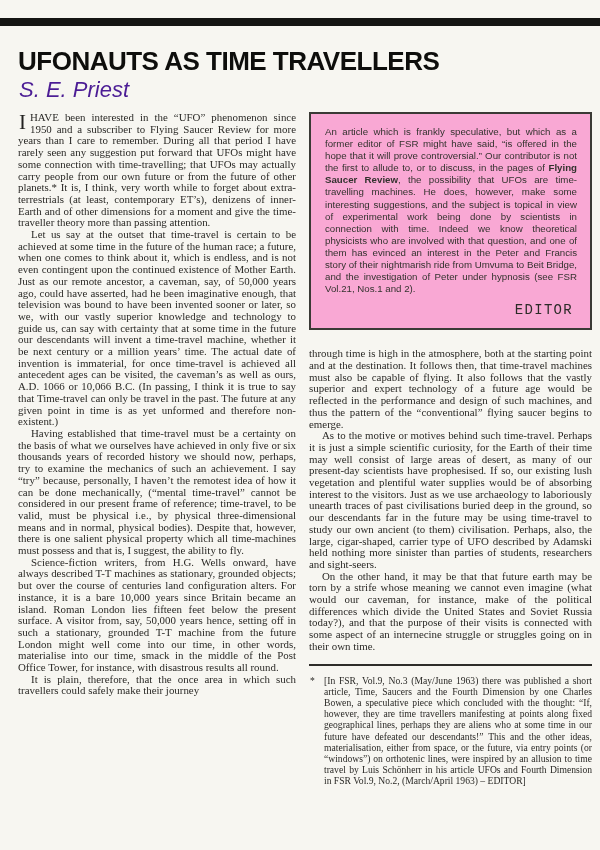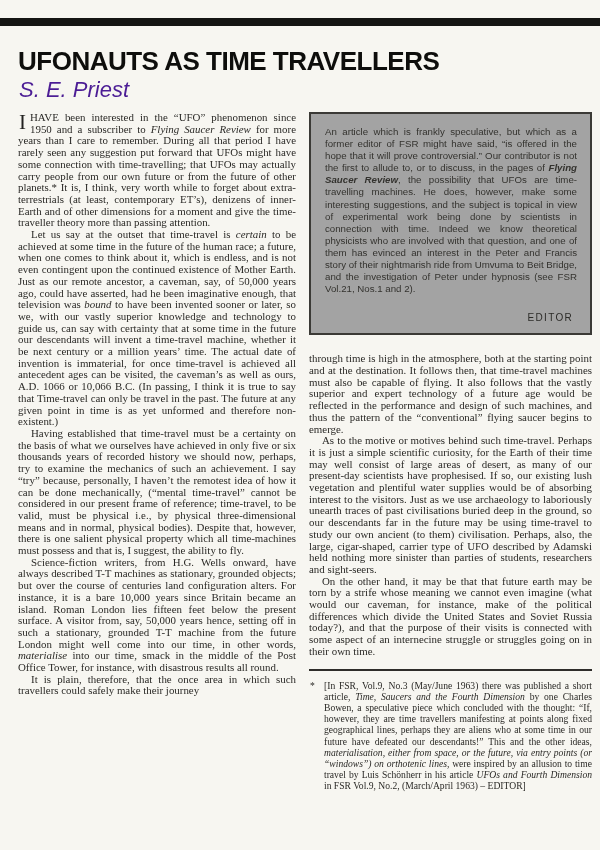--- a/index.html
+++ b/index.html
@@ -26,37 +26,37 @@
     margin:0;font-size:10.9px;line-height:11.7px;text-align:justify;
     color:#2a2926;
   }
   .body-text p.indent{text-indent:13px;}
   .dropcap{
     float:left;font-size:21px;line-height:18px;padding:1px 4px 0 1px;
     color:#222120;
   }
   .editor-box{
     border:2px solid #3b3a36;padding:12px 13px 8px 14px;margin-bottom:18px;
-    background:#a3a3a3;
+    background:#f9a8d4;
   }
   .editor-box .box-text{
     font-family:"Liberation Sans", sans-serif;font-size:9.7px;
     line-height:12.1px;text-align:justify;color:#33322e;margin:0;
   }
   .editor-box .signature{
-    font-family:Liberation Sans, sans-serif;font-size:10px;
-    letter-spacing:1.3px;text-align:right;margin:17px 4px 2px 0;color:#2c2b28;
+    font-family:Liberation Mono, monospace;font-size:14px;
+    letter-spacing:1.3px;text-align:right;margin:7px 4px 2px 0;color:#2c2b28;
   }
   .footnote-rule{height:2px;background:#2e2d2a;margin:11px 0 9px 0;}
   .footnote{
     position:relative;padding-left:15px;font-size:9.6px;line-height:11.2px;
     text-align:justify;color:#2a2926;
   }
   .footnote .marker{position:absolute;left:1px;top:0;}
-  .seg-i{font-style:italic;}
+  .seg-i{}
   .seg-b{font-weight:bold;}
 </style>
 </head>
 <body>
 
 <div class="page">
 
   <div class="masthead-rule"></div>
 
   <div class="header">

